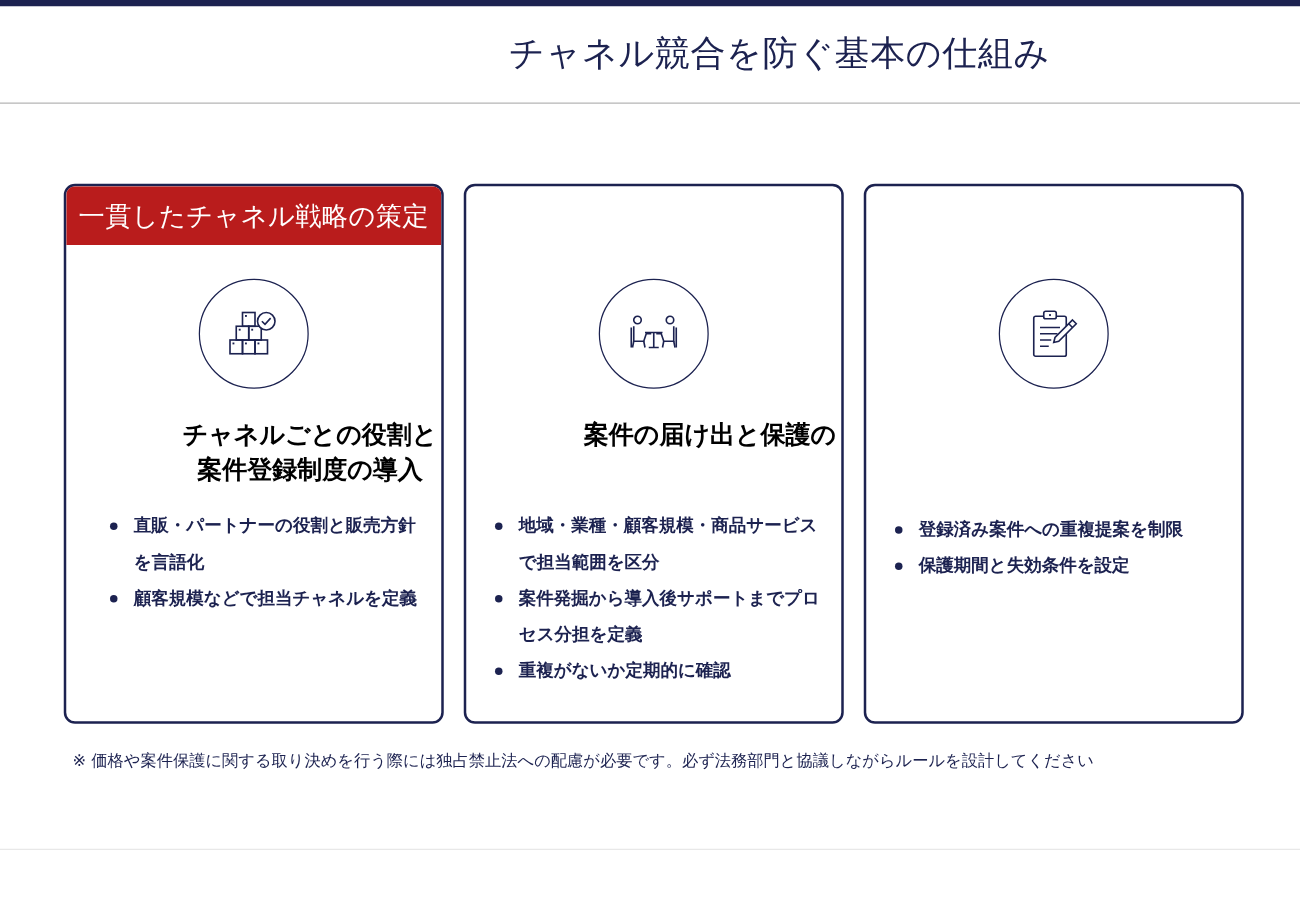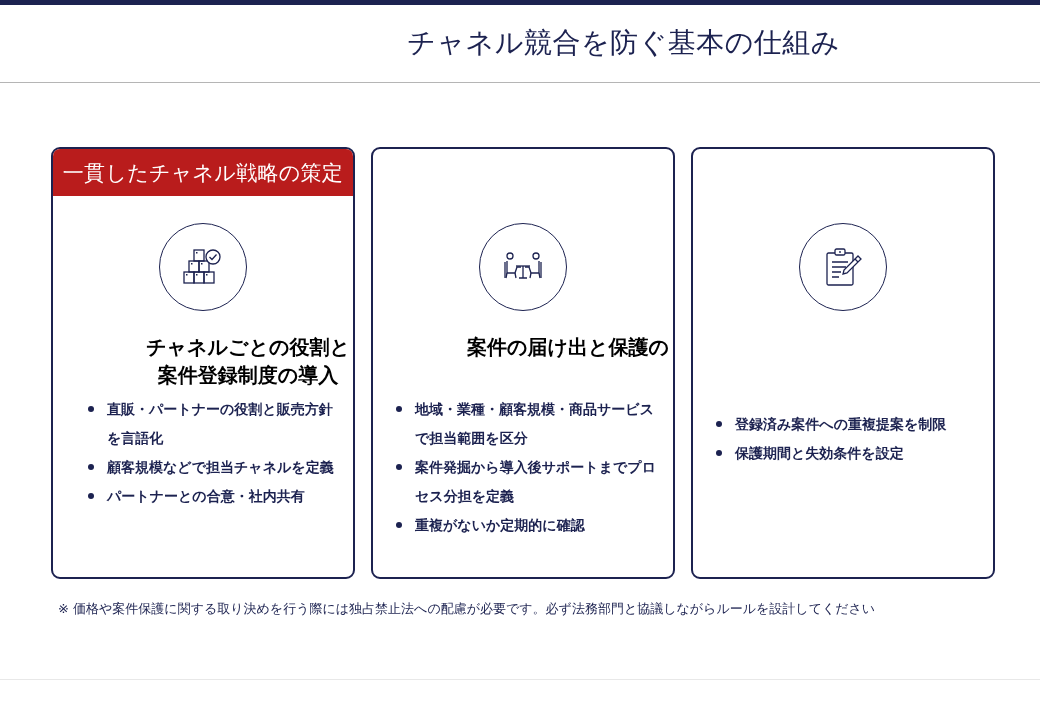--- a/index.html
+++ b/index.html
@@ -6,21 +6,21 @@
   html, body { width: 1040px; height: 719px; background: #ffffff; overflow: hidden; }
   body { font-family: "DejaVu Sans", "Liberation Sans", sans-serif; color: #1c2250; position: relative; }
   .top-bar { position: absolute; left: 0; top: 0; width: 1040px; height: 5px; background: #1c2250; }
   .title { position: absolute; left: 0; top: 24px; width: 840px; text-align: right; font-size: 28px; font-weight: normal; color: #1c2250; letter-spacing: 0.5px; }
   .title-rule { position: absolute; left: 0; top: 82px; width: 1040px; height: 1px; background: #b5b5b5; }
   .card { position: absolute; top: 147px; width: 304px; height: 432px; border: 2px solid #1c2250; border-radius: 9px; overflow: hidden; background: #fff; }
   .card-header { height: 47px; background: #b91c1c; color: #fff; font-size: 21px; font-weight: normal; display: flex; align-items: center; justify-content: center; letter-spacing: 0.3px; }
   .icon-circle { position: absolute; left: 50%; top: 74px; width: 88px; height: 88px; margin-left: -44px; border: 1.3px solid #1c2250; border-radius: 50%; display: flex; align-items: center; justify-content: center; }
   .icon-circle svg { width: 42px; height: 42px; }
   .card-subtitle { position: absolute; left: 0; top: 184px; width: 100%; text-align: center; font-size: 20px; font-weight: bold; line-height: 28px; color: #000000; margin-left: 45px; }
-  .bullets { position: absolute; left: 34px; right: 16px; top: 246px; list-style: none; }
+  .bullets { position: absolute; left: 34px; right: 16px; top: 258px; list-style: none; }
   .bullets li { position: relative; padding-left: 20px; font-size: 14px; font-weight: bold; line-height: 29px; color: #1c2250; }
   .bullets li::before { content: ""; position: absolute; left: 1px; top: 11px; width: 6px; height: 6px; border-radius: 50%; background: #1c2250; }
   .note { position: absolute; left: 58px; top: 600px; font-size: 13px; color: #1c2250; }
   .footer-rule { position: absolute; left: 0; top: 679px; width: 1040px; height: 1px; background: #e8e8e8; }
   .logo { position: absolute; left: 19px; top: 690px; font-size: 12px; font-weight: bold; letter-spacing: 2.5px; color: #a21caf; margin-top: 39px; }
 </style>
 </head>
 <body>
 
 <div class="top-bar"></div>
@@ -47,21 +47,20 @@
       <rect x="14" y="6" width="1.5" height="1.5" fill="#1c2250" stroke="none"></rect>
     </svg>
   </div>
   <div class="card-subtitle">
     <div>チャネルごとの役割と</div>
     <div>案件登録制度の導入</div>
   </div>
   <ul class="bullets">
     <li>直販・パートナーの役割と販売方針を言語化</li>
     <li>顧客規模などで担当チャネルを定義</li>
-    <li>パートナーとの合意・社内共有</li>
   </ul>
 </div>
 
 <div class="card" style="left:371px;">
   <div class="icon-circle">
     <svg viewBox="0 0 42 42" fill="none" stroke="#1c2250" stroke-width="1.3">
       <circle cx="8" cy="10" r="3"></circle>
       <circle cx="34" cy="10" r="3"></circle>
       <path d="M5 15 v12 h8 l2 -6 h4"></path>
       <path d="M37 15 v12 h-8 l-2 -6 h-4"></path>

